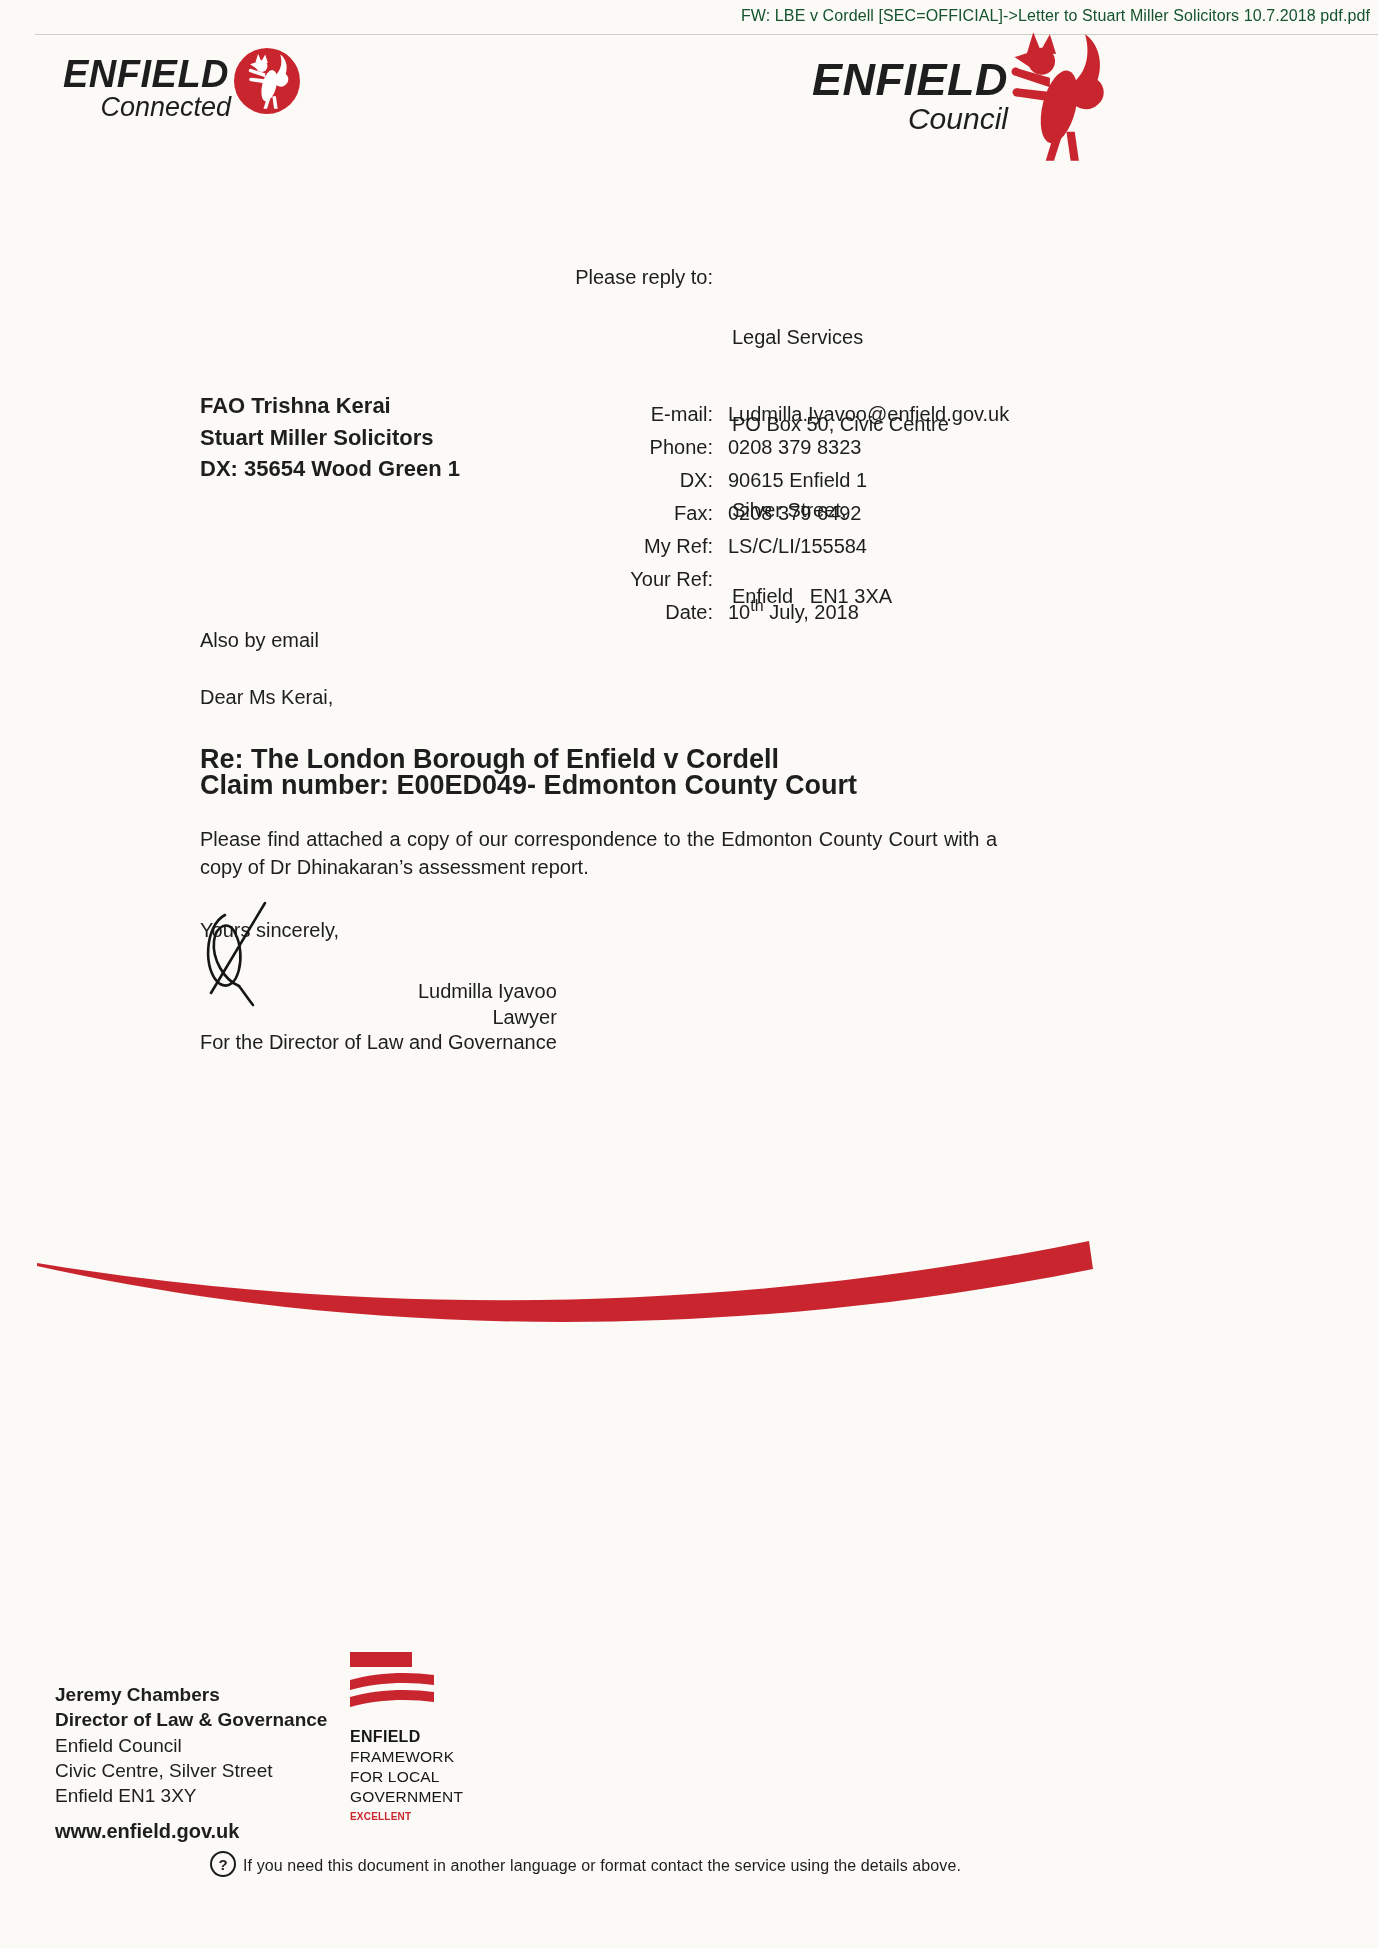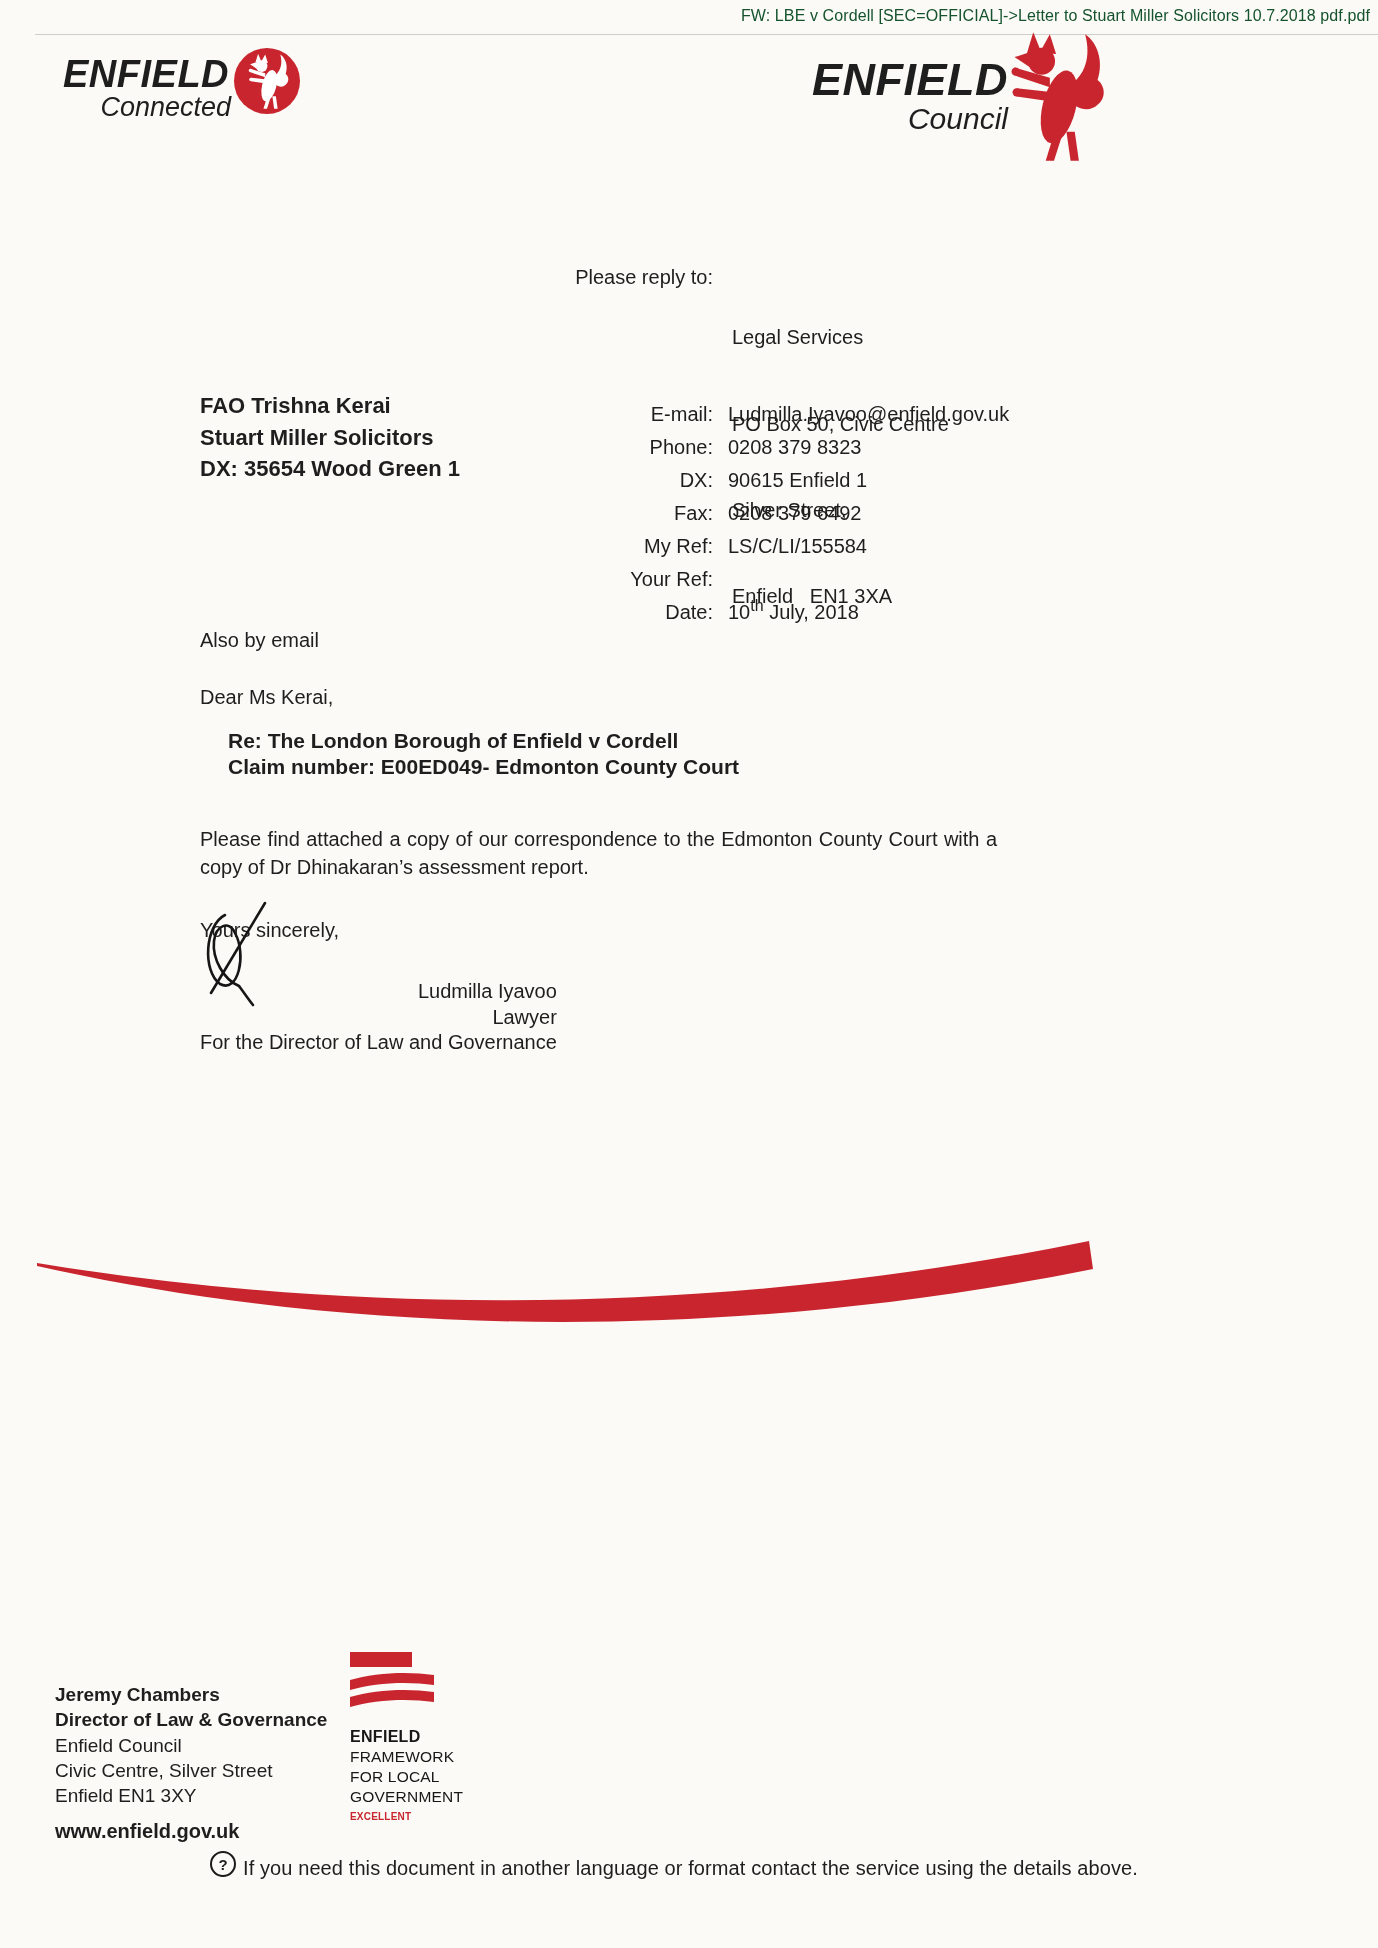--- a/index.html
+++ b/index.html
@@ -28,39 +28,39 @@
   .recipient{left:200px;top:390px;font-size:22px;font-weight:bold;line-height:31.5px;}
   .contact{left:535px;top:398px;font-size:20px;}
   .crow{display:flex;height:33px;align-items:center;}
   .clabel{width:178px;text-align:right;flex:none;}
   .cval{margin-left:15px;white-space:pre;}
   .cval sup{font-size:16px;line-height:0;}
   
   .t{font-size:20px;}
   .also{left:200px;top:629px;}
   .dear{left:200px;top:686px;}
-  .reblock{left:200px;top:728px;font-weight:bold;font-size:21px;line-height:26px;margin-left:28px;}
+  .reblock{left:200px;top:746px;font-weight:bold;font-size:27px;line-height:26px;}
   .para{left:200px;top:826px;width:797px;line-height:27.5px;text-align:justify;}
   .closing{left:200px;top:919px;}
   .sig{left:193px;top:893px;}
   .signoff{left:200px;top:979px;line-height:25.7px;text-align:right;}
   
   .swoosh{left:35px;top:1235px;}
   
   .footer-block{left:55px;top:1682px;font-size:19px;line-height:25.3px;}
   .fb-b{font-weight:bold;}
   .website{left:55px;top:1820px;font-size:20px;font-weight:bold;}
   .eq-mark{left:350px;top:1652px;}
   .eq-text{left:350px;top:1727px;line-height:20px;color:#171717;}
   .eq-l1{font-size:16px;font-weight:800;letter-spacing:.3px;}
   .eq-l2{font-size:15.5px;letter-spacing:.2px;}
   .eq-l5{font-size:10px;font-weight:bold;color:#c9252e;letter-spacing:.2px;}
   .note-icon{left:210px;top:1851px;width:22px;height:22px;border:2px solid #1b1b1b;border-radius:50%;
     display:flex;align-items:center;justify-content:center;font-size:15px;font-weight:bold;}
-  .note-text{left:243px;top:1857px;font-size:20px;letter-spacing:.1px;}
+  .note-text{left:243px;top:1857px;font-size:16px;letter-spacing:.1px;}
 </style>
 </head>
 <body>
 
 <div>
 
   <div class="abs filename">FW: LBE v Cordell [SEC=OFFICIAL]-&gt;Letter to Stuart Miller Solicitors 10.7.2018 pdf.pdf</div>
   <div class="abs topline"></div>
 
   <div class="abs logo-connected">

